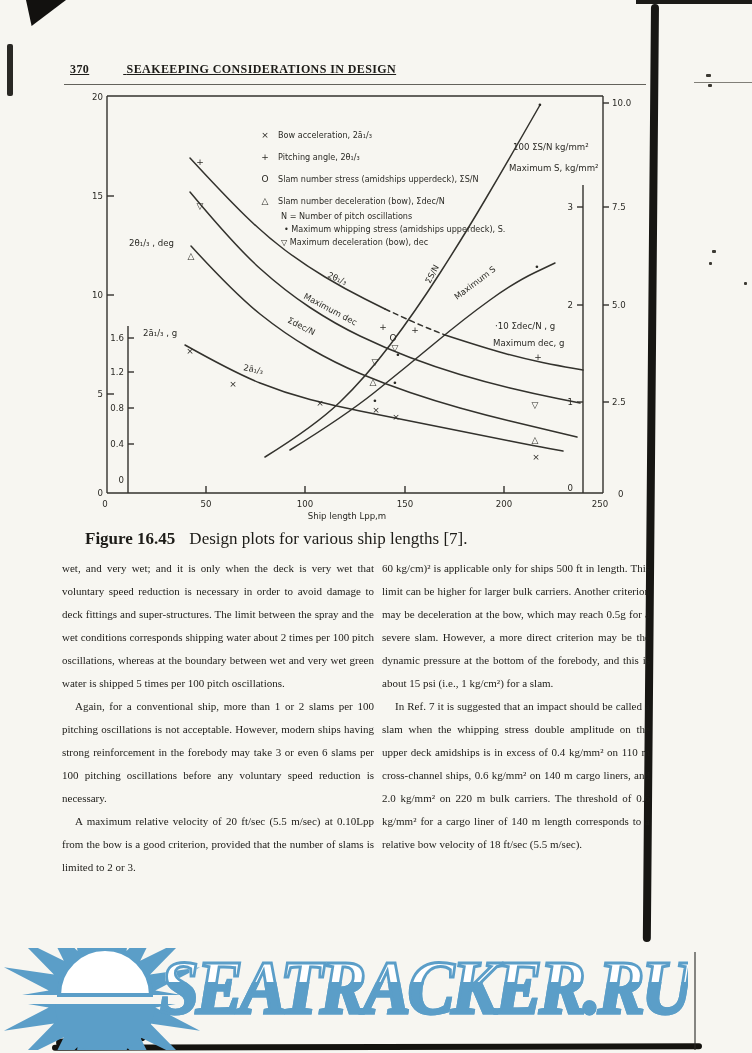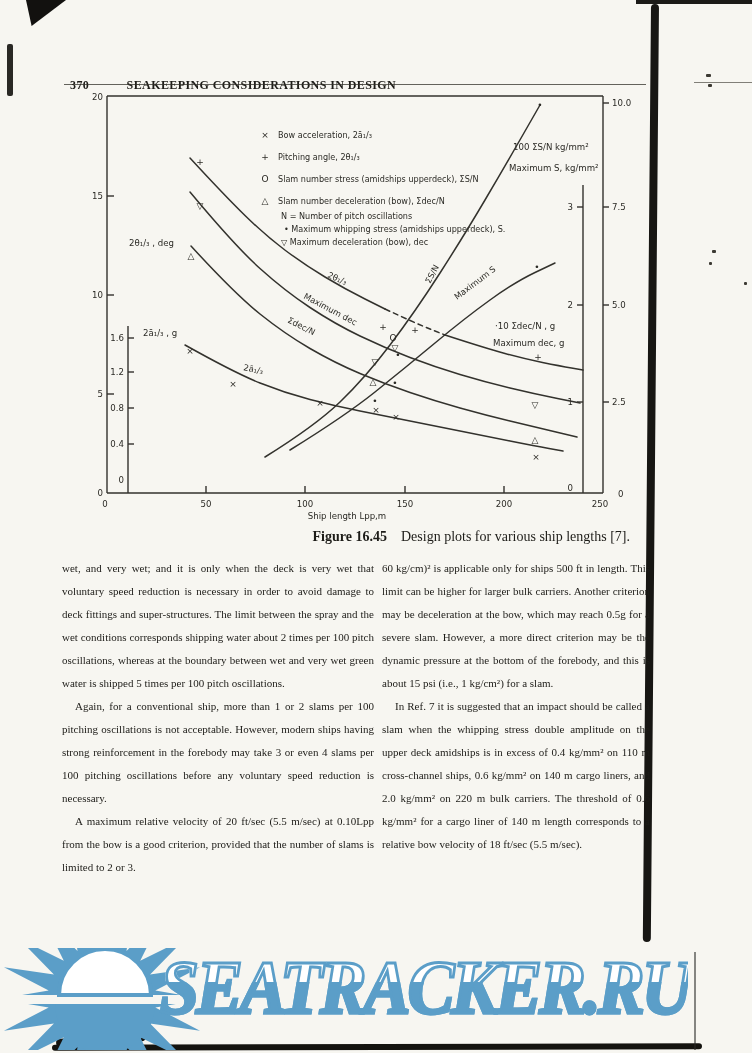--- a/index.html
+++ b/index.html
@@ -1,25 +1,25 @@
 <!DOCTYPE html>
 <html><head>
 <meta charset="utf-8">
 <style>
   html,body{margin:0;padding:0;}
   body{width:752px;height:1053px;position:relative;background:#f7f6f1;overflow:hidden;
        font-family:"Liberation Serif",serif;color:#1d1c18;}
   .abs{position:absolute;}
   
-  .pagehead{left:70px;top:78px;width:560px;font-size:12px;font-weight:bold;letter-spacing:.4px;}
+  .pagehead{left:70px;top:62px;width:560px;font-size:12px;font-weight:bold;letter-spacing:.4px;text-decoration:underline;}
   .pagehead .num{margin-right:34px;}
   .headrule{left:64px;top:84px;width:582px;height:0;border-top:1.5px solid rgba(50,48,40,.75);}
   .headrule2{left:694px;top:82px;width:58px;height:0;border-top:1.5px solid rgba(50,48,40,.6);}
   
-  .caption{left:85px;top:529px;width:545px;text-align:right;font-size:14px;}
+  .caption{left:85px;top:529px;width:545px;text-align:left;font-size:17px;}
   .caption b{margin-right:14px;}
   
   .col{top:557px;font-size:11px;line-height:23px;text-align:justify;}
   .col1{left:62px;width:312px;}
   .col2{left:382px;width:268px;}
   .col p{margin:0;text-indent:13px;}
   .col p.noind{text-indent:0;}
   
   svg text{font-family:"DejaVu Sans",sans-serif;fill:#2b2a25;}
   .tick{font-size:8.6px;}
@@ -199,21 +199,21 @@
       <text x="308" y="255" text-anchor="middle" class="mk">O</text>
     </g>
 </svg>
 
 <div class="abs caption">
   <b>Figure 16.45</b><span>Design plots for various ship lengths [7].</span>
 </div>
 
 <div class="abs col col1">
   <p class="noind">wet, and very wet; and it is only when the deck is very wet that voluntary speed reduction is necessary in order to avoid damage to deck fittings and super-structures. The limit between the spray and the wet conditions corresponds shipping water about 2 times per 100 pitch oscillations, whereas at the boundary between wet and very wet green water is shipped 5 times per 100 pitch oscillations.</p>
-  <p>Again, for a conventional ship, more than 1 or 2 slams per 100 pitching oscillations is not acceptable. However, modern ships having strong reinforcement in the forebody may take 3 or even 4 slams per 100 pitching oscillations before any voluntary speed reduction is necessary.</p>
+  <p>Again, for a conventional ship, more than 1 or 2 slams per 100 pitching oscillations is not acceptable. However, modern ships having strong reinforcement in the forebody may take 3 or even 6 slams per 100 pitching oscillations before any voluntary speed reduction is necessary.</p>
   <p>A maximum relative velocity of 20 ft/sec (5.5 m/sec) at 0.10Lpp from the bow is a good criterion, provided that the number of slams is limited to 2 or 3.</p>
 </div>
 <div class="abs col col2">
   <p class="noind">60 kg/cm)² is applicable only for ships 500 ft in length. This limit can be higher for larger bulk carriers. Another criterion may be deceleration at the bow, which may reach 0.5g for a severe slam. However, a more direct criterion may be the dynamic pressure at the bottom of the forebody, and this is about 15 psi (i.e., 1 kg/cm²) for a slam.</p>
   <p>In Ref. 7 it is suggested that an impact should be called a slam when the whipping stress double amplitude on the upper deck amidships is in excess of 0.4 kg/mm² on 110 m cross-channel ships, 0.6 kg/mm² on 140 m cargo liners, and 2.0 kg/mm² on 220 m bulk carriers. The threshold of 0.6 kg/mm² for a cargo liner of 140 m length corresponds to a relative bow velocity of 18 ft/sec (5.5 m/sec).</p>
 </div>
 
 <div class="abs wm">
   <svg width="230" height="102" style="position:absolute;left:-6px;top:0;">
     <polygon id="wm-sun-star" points="211.0,51.0 161.3,59.4 206.0,82.8 156.1,75.5 191.3,111.5 146.2,89.2 168.5,134.3 132.5,99.1 139.8,149.0 116.4,104.3 108.0,154.0 99.6,104.3 76.2,149.0 83.5,99.1 47.5,134.3 69.8,89.2 24.7,111.5 59.9,75.5 10.0,82.8 54.7,59.4 5.0,51.0 54.7,42.6 10.0,19.2 59.9,26.5 24.7,-9.5 69.8,12.8 47.5,-32.3 83.5,2.9 76.2,-47.0 99.6,-2.3 108.0,-52.0 116.4,-2.3 139.8,-47.0 132.5,2.9 168.5,-32.3 146.2,12.8 191.3,-9.5 156.1,26.5 206.0,19.2 161.3,42.6" fill="#5b9ec8"></polygon>

